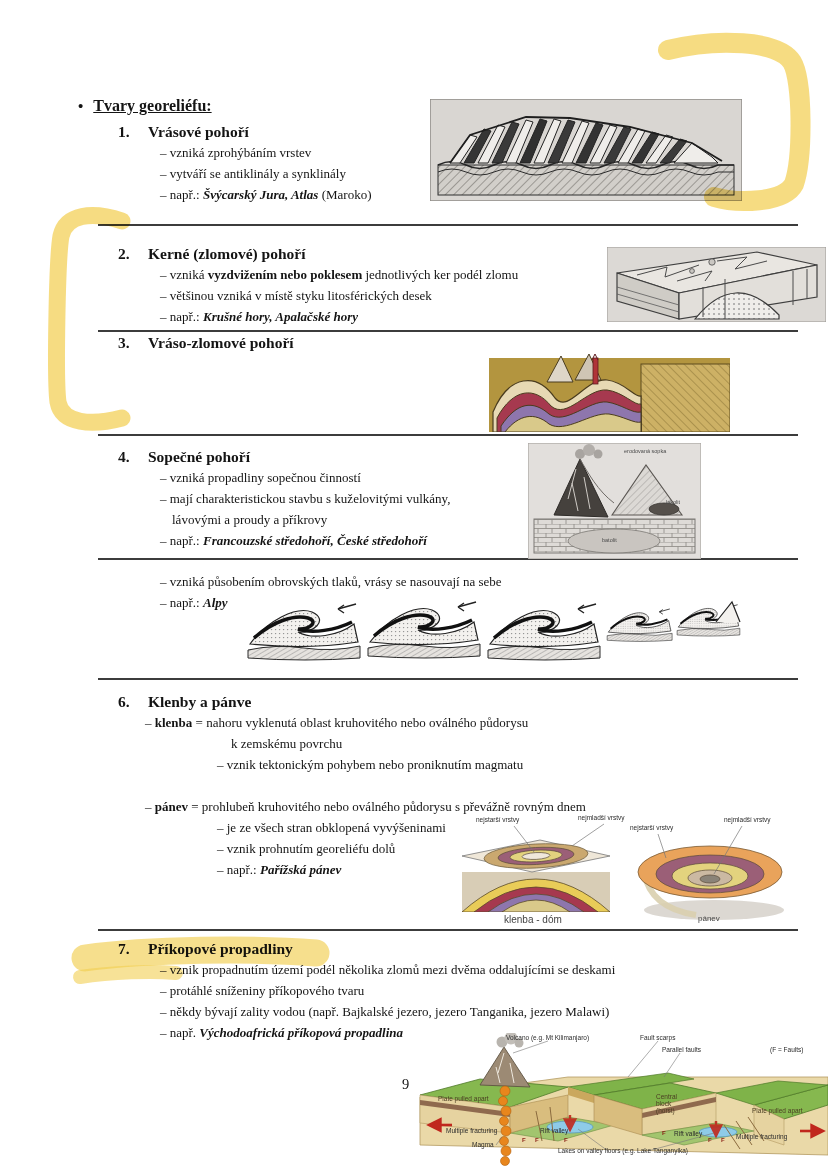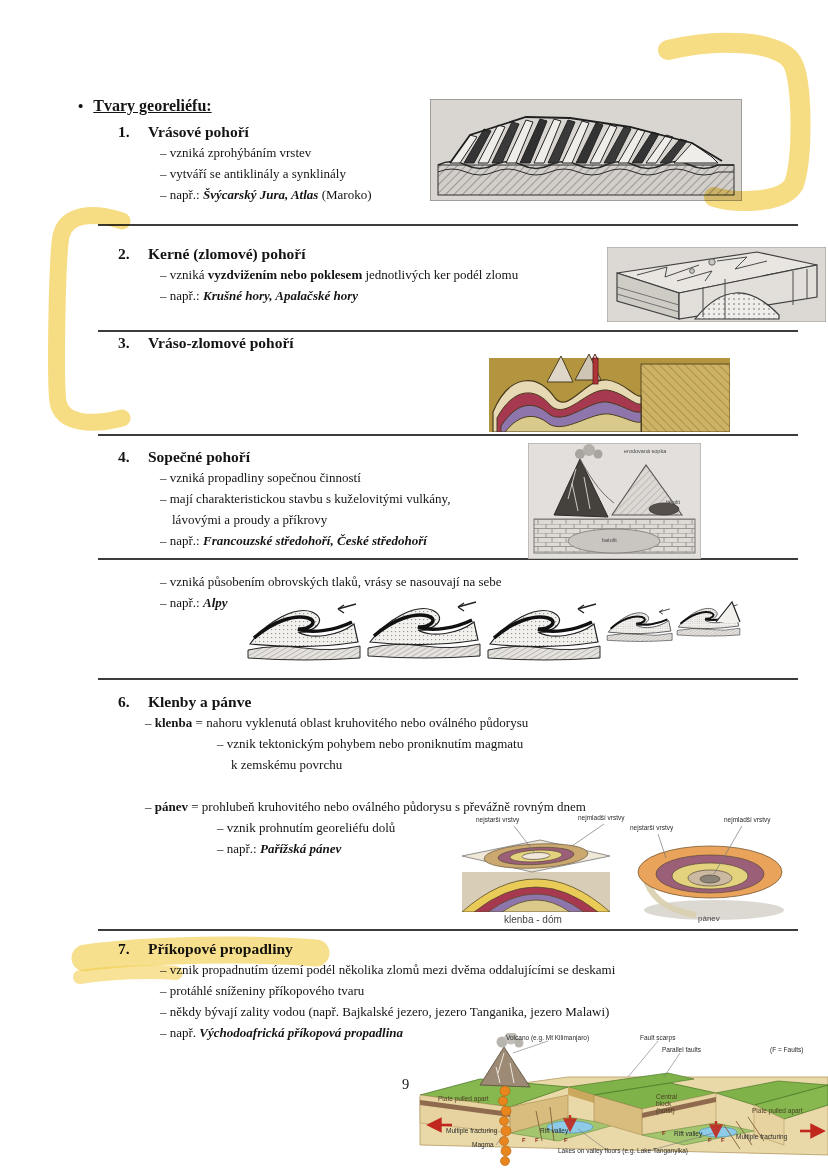--- a/index.html
+++ b/index.html
@@ -40,20 +40,21 @@
       <div class="line"><span>– vzniká zprohýbáním vrstev</span></div>
       <div class="line"><span>– vytváří se antiklinály a synklinály</span></div>
       <div class="line"><span>– např.: </span><span class="bi">Švýcarský Jura, Atlas</span><span> (Maroko)</span></div>
     </div>
   </div>
 
   <div class="section" style="top:243px">
     <div class="sec-head"><span class="num">2.</span><span>Kerné (zlomové) pohoří</span></div>
     <div class="lines">
       <div class="line"><span>– vzniká </span><span class="b">vyzdvižením nebo poklesem</span><span> jednotlivých ker podél zlomu</span></div>
+      <div class="line"><span>– většinou vzniká v místě styku litosférických desek</span></div>
       <div class="line"><span>– např.: </span><span class="bi">Krušné hory, Apalačské hory</span></div>
     </div>
   </div>
 
   <div class="section" style="top:332px">
     <div class="sec-head"><span class="num">3.</span><span>Vráso-zlomové pohoří</span></div>
   </div>
 
   <div class="section" style="top:446px">
     <div class="sec-head"><span class="num">4.</span><span>Sopečné pohoří</span></div>
@@ -69,23 +70,24 @@
     <div class="lines">
       <div class="line"><span>– vzniká působením obrovských tlaků, vrásy se nasouvají na sebe</span></div>
       <div class="line"><span>– např.: </span><span class="bi">Alpy</span></div>
     </div>
   </div>
 
   <div class="section" style="top:691px">
     <div class="sec-head"><span class="num">6.</span><span>Klenby a pánve</span></div>
     <div class="lines" style="margin-left:27px">
       <div class="line"><span>– </span><span class="b">klenba</span><span> = nahoru vyklenutá oblast kruhovitého nebo oválného půdorysu</span></div>
+      <div class="line" style="margin-left:86px"><span>k zemskému povrchu</span></div>
       <div class="line" style="margin-left:72px"><span>– vznik tektonickým pohybem nebo proniknutím magmatu</span></div>
-      <div class="line" style="margin-left:86px"><span>k zemskému povrchu</span></div>
       <div class="line" style="margin-top:21px"><span>– </span><span class="b">pánev</span><span> = prohlubeň kruhovitého nebo oválného půdorysu s převážně rovným dnem</span></div>
+      <div class="line" style="margin-left:72px"><span>– je ze všech stran obklopená vyvýšeninami</span></div>
       <div class="line" style="margin-left:72px"><span>– vznik prohnutím georeliéfu dolů</span></div>
       <div class="line" style="margin-left:72px"><span>– např.: </span><span class="bi">Pařížská pánev</span></div>
     </div>
   </div>
 
   <div class="section" style="top:938px">
     <div class="sec-head"><span class="num">7.</span><span>Příkopové propadliny</span></div>
     <div class="lines">
       <div class="line"><span>– vznik propadnutím území podél několika zlomů mezi dvěma oddalujícími se deskami</span></div>
       <div class="line"><span>– protáhlé sníženiny příkopového tvaru</span></div>

